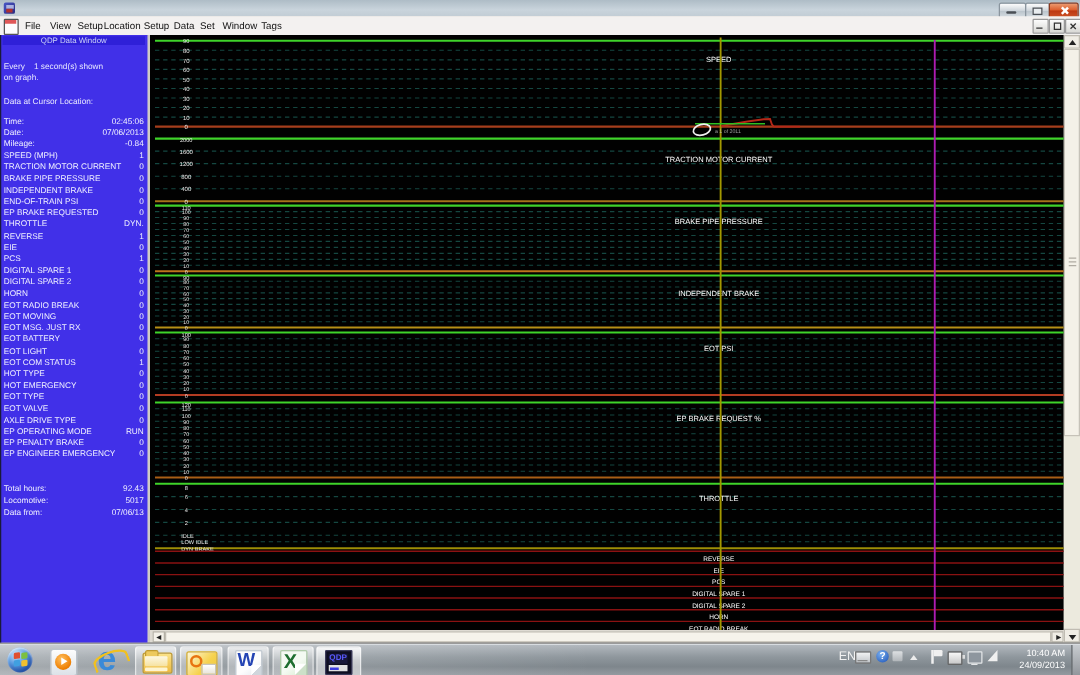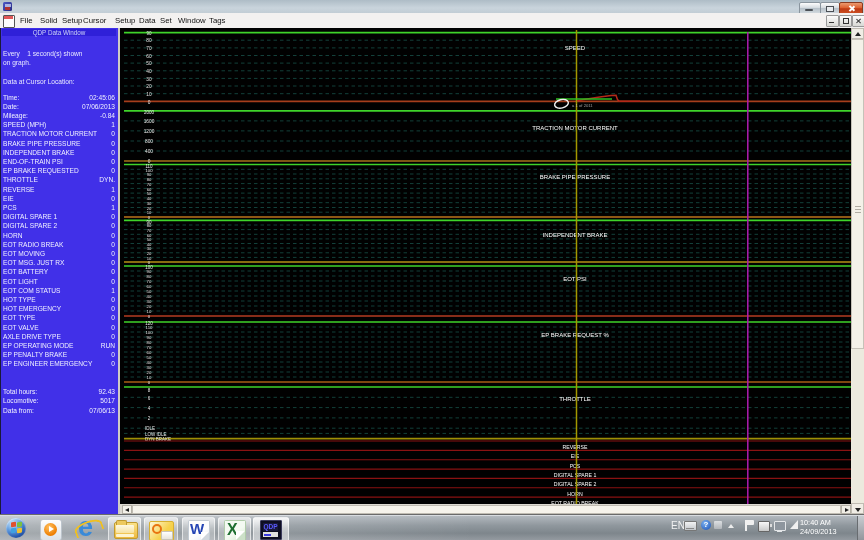--- a/index.html
+++ b/index.html
@@ -21,23 +21,23 @@
           <div style="position:absolute;left:2.6px;top:-0.5px;width:1.6px;height:7px;background:#fff;transform:rotate(45deg)"></div>
           <div style="position:absolute;left:2.6px;top:-0.5px;width:1.6px;height:7px;background:#fff;transform:rotate(-45deg)"></div>
         </div>
       </div>
     </div>
 <div style="position:absolute;left:0;top:13px;width:864px;height:15px;background:#f3f1f0;border-bottom:1px solid #c8c4c0;font-size:7.8px;color:#111">
       <div style="position:absolute;left:3px;top:1.5px;width:10px;height:11px;background:#fdfdfd;border:1px solid #555;border-radius:1px">
         <div style="position:absolute;left:0;top:0;width:9px;height:3px;background:#e05858"></div>
       </div>
       <span style="position:absolute;left:20px;top:2.5px">File</span>
-      <span style="position:absolute;left:40px;top:2.5px">Solid</span>
+      <span style="position:absolute;left:40px;top:2.5px">View</span>
       <span style="position:absolute;left:62px;top:2.5px">Setup</span>
-      <span style="position:absolute;left:83px;top:2.5px">Cursor</span>
+      <span style="position:absolute;left:83px;top:2.5px">Location</span>
       <span style="position:absolute;left:115px;top:3px">Setup</span>
       <span style="position:absolute;left:139px;top:2.5px">Data</span>
       <span style="position:absolute;left:160px;top:2.5px">Set</span>
       <span style="position:absolute;left:178px;top:2.5px">Window</span>
       <span style="position:absolute;left:209px;top:2.5px">Tags</span>
       <div style="position:absolute;left:826px;top:2px;width:11px;height:10px;background:linear-gradient(#fcfcfc,#d8d8d4);border:1px solid #999;border-radius:1px">
         <div style="position:absolute;left:2px;top:5.5px;width:5px;height:1.5px;background:#333"></div>
       </div>
       <div style="position:absolute;left:839px;top:2px;width:11px;height:10px;background:linear-gradient(#fcfcfc,#d8d8d4);border:1px solid #999;border-radius:1px">
         <div style="position:absolute;left:2.5px;top:2px;width:4px;height:4px;border:1px solid #333"></div>
@@ -336,15 +336,15 @@
 <div style="position:absolute;left:745px;top:3.5px;width:1.5px;height:11px;background:#f0f0f0">
         <div style="position:absolute;left:1.5px;top:0;width:7px;height:5.5px;background:#f0f0f0;border-radius:0 1px 1px 0"></div>
       </div>
 <div style="position:absolute;left:758px;top:4.5px;width:10px;height:9px;background:linear-gradient(#f8f8f8,#c8c8c8);border:1px solid #666;border-radius:1px">
         <div style="position:absolute;right:-2.5px;top:2.5px;width:2px;height:3px;background:#ddd"></div>
       </div>
 <div style="position:absolute;left:774px;top:4.5px;width:10px;height:8px;border:1.2px solid #e4e6e8;border-radius:1px;background:#8e969e">
         <div style="position:absolute;left:2px;top:8px;width:5px;height:1.5px;background:#e4e6e8;margin-top:1px"></div>
       </div>
 <div style="position:absolute;left:790px;top:4px;width:0;height:0;border-right:8px solid #f0f0f0;border-top:9px solid transparent"></div>
-<div style="position:absolute;left:800px;top:3px;width:52px;text-align:left;color:#fff;font-size:7.3px;line-height:8.5px">10:40 AM<br>24/09/2013</div>
+<div style="position:absolute;left:800px;top:3px;width:52px;text-align:right;color:#fff;font-size:7.3px;line-height:8.5px">10:40 AM<br>24/09/2013</div>
 <div style="position:absolute;left:856.5px;top:0;width:7.5px;height:25px;background:linear-gradient(#c8ccd0,#90949a);border-left:1.5px solid #686c70;box-sizing:border-box"></div>
 </div>
 </div>
 </body></html>

